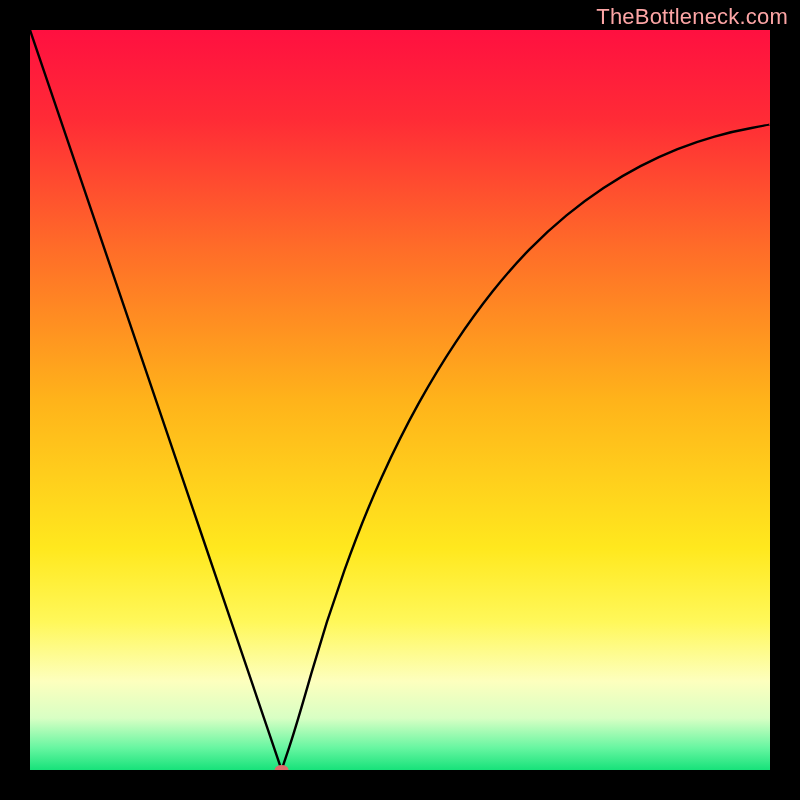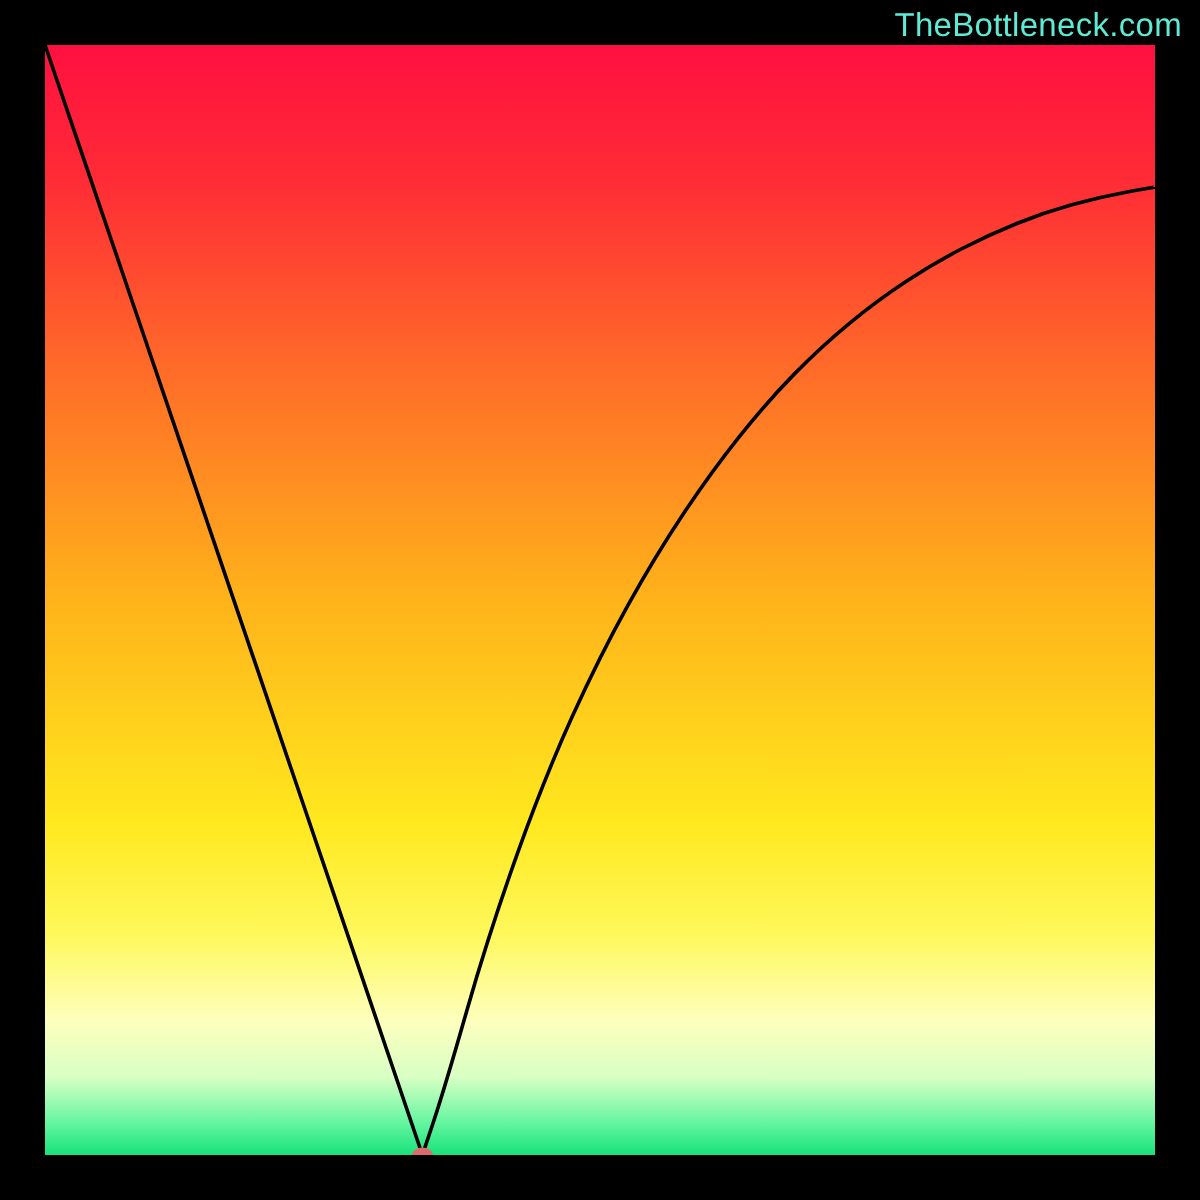--- a/index.html
+++ b/index.html
@@ -23,21 +23,21 @@
     top: 30px;
     width: 740px;
     height: 740px;
   }
   .watermark {
     position: absolute;
     top: 4px;
     right: 12px;
     font-size: 22px;
     font-weight: 500;
-    color: #5eead4;
+    color: #fca5a5;
     letter-spacing: 0.2px;
   }
 </style>
 </head>
 <body>
 
 <div class="frame">
   <div class="watermark">TheBottleneck.com</div>
 
   <svg class="plot-area" viewBox="0 0 740 740" preserveAspectRatio="none">

